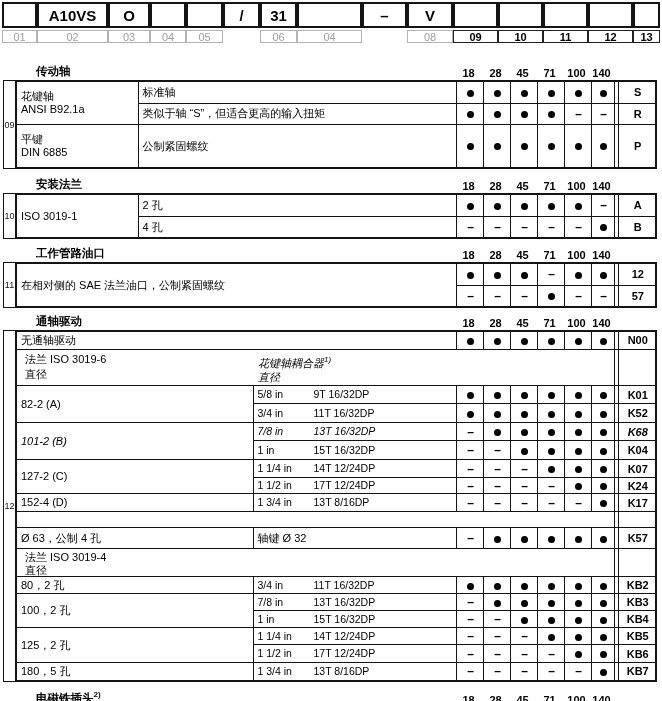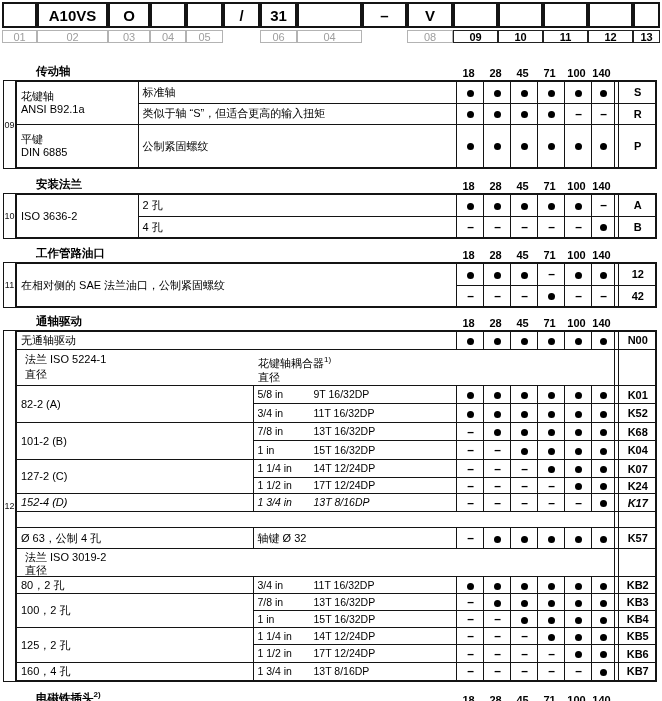--- a/index.html
+++ b/index.html
@@ -40,21 +40,21 @@
   td.c2 .t1 { display:inline-block; min-width:56px; font-size:10.5px; }
   td.c2 .t2 { font-size:10.5px; }
   td.dotcell { padding:0; text-align:center; }
   .dot { width:7px; height:7px; background:#000; border-radius:50%; display:inline-block; vertical-align:middle; }
   .dash { font-weight:bold; font-size:12px; line-height:1; }
   td.codecell { text-align:center; font-weight:bold; font-size:11px; padding:0; }
   td.fullcell { padding:0; }
   td.spacercell { }
   .frow { display:flex; }
   .fc1 { padding:2px 0 0 4px; white-space:pre-line; }
-  .fc2 { padding:2px 0 0 0; white-space:pre-line; }
+  .fc2 { padding:2px 0 0 0; white-space:pre-line;font-style:italic; }
 </style>
 </head>
 <body>
 
 <div class="page">
   <div class="codebar">
       <div class="cb-cell" style="left: 2px; width: 35px;"></div>
       <div class="cb-num" style="left: 2px; width: 35px;">01</div>
       <div class="cb-cell" style="left: 37px; width: 71px;">A10VS</div>
       <div class="cb-num" style="left: 37px; width: 71px;">02</div>
@@ -171,21 +171,21 @@
               <col style="width: 27px;">
               <col style="width: 27px;">
               <col style="width: 27px;">
               <col style="width: 27px;">
               <col style="width: 23px;">
               <col style="width: 4px;">
               <col style="width: 38px;">
             </colgroup>
             <tbody>
               <tr style="height: 22px;">
-                <td class="desc c1" rowspan="2">ISO 3636-2</td>
+                <td class="desc c1" rowspan="2">ISO 3019-1</td>
                 <td class="desc c2">2 孔</td>
                 <td class="dotcell"><span class="dot"></span></td>
                 <td class="dotcell"><span class="dot"></span></td>
                 <td class="dotcell"><span class="dot"></span></td>
                 <td class="dotcell"><span class="dot"></span></td>
                 <td class="dotcell"><span class="dot"></span></td>
                 <td class="dotcell"><span class="dash">–</span></td>
                 <td class="gap"></td>
                 <td class="codecell">A</td>
               </tr>
@@ -242,21 +242,21 @@
                 <td class="codecell">12</td>
               </tr>
               <tr style="height: 22px;">
                 <td class="dotcell"><span class="dash">–</span></td>
                 <td class="dotcell"><span class="dash">–</span></td>
                 <td class="dotcell"><span class="dash">–</span></td>
                 <td class="dotcell"><span class="dot"></span></td>
                 <td class="dotcell"><span class="dash">–</span></td>
                 <td class="dotcell"><span class="dash">–</span></td>
                 <td class="gap"></td>
-                <td class="codecell">42</td>
+                <td class="codecell">57</td>
               </tr>
             </tbody>
           </table>
         </div>
       </div>
       <div class="section" style="margin-bottom: 8px;">
         <div class="sec-head">
           <span class="sec-title"><span>通轴驱动</span></span>
           <span class="size-h" style="left: 452px; width: 27px;">18</span>
           <span class="size-h" style="left: 479px; width: 27px;">28</span>
@@ -288,21 +288,21 @@
                 <td class="dotcell"><span class="dot"></span></td>
                 <td class="dotcell"><span class="dot"></span></td>
                 <td class="dotcell"><span class="dot"></span></td>
                 <td class="dotcell"><span class="dot"></span></td>
                 <td class="gap"></td>
                 <td class="codecell">N00</td>
               </tr>
               <tr style="height: 34px;">
                 <td class="fullcell" colspan="8">
                   <div class="frow">
-                    <div class="fc1" style="width: 233px; line-height: 15px;">法兰 ISO 5224-1
+                    <div class="fc1" style="width: 233px; line-height: 15px;">法兰 ISO 3019-6
 直径</div>
                     <div class="fc2" style="line-height: 15px;"><div><span>花键轴耦合器</span><sup>1)</sup></div><div>直径</div></div>
                   </div>
                 </td>
                 <td class="gap"></td>
                 <td class="nob"></td>
               </tr>
               <tr style="height: 18px;">
                 <td class="desc c1" rowspan="2">82-2 (A)</td>
                 <td class="desc c2"><span class="t1">5/8 in</span><span class="t2">9T 16/32DP</span></td>
@@ -319,21 +319,21 @@
                 <td class="desc c2"><span class="t1">3/4 in</span><span class="t2">11T 16/32DP</span></td>
                 <td class="dotcell"><span class="dot"></span></td>
                 <td class="dotcell"><span class="dot"></span></td>
                 <td class="dotcell"><span class="dot"></span></td>
                 <td class="dotcell"><span class="dot"></span></td>
                 <td class="dotcell"><span class="dot"></span></td>
                 <td class="dotcell"><span class="dot"></span></td>
                 <td class="gap"></td>
                 <td class="codecell">K52</td>
               </tr>
-              <tr style="height: 18px;">
+              <tr style="height: 18px; font-style: italic;">
                 <td class="desc c1" rowspan="2">101-2 (B)</td>
                 <td class="desc c2"><span class="t1">7/8 in</span><span class="t2">13T 16/32DP</span></td>
                 <td class="dotcell"><span class="dash">–</span></td>
                 <td class="dotcell"><span class="dot"></span></td>
                 <td class="dotcell"><span class="dot"></span></td>
                 <td class="dotcell"><span class="dot"></span></td>
                 <td class="dotcell"><span class="dot"></span></td>
                 <td class="dotcell"><span class="dot"></span></td>
                 <td class="gap"></td>
                 <td class="codecell">K68</td>
@@ -365,21 +365,21 @@
                 <td class="desc c2"><span class="t1">1 1/2 in</span><span class="t2">17T 12/24DP</span></td>
                 <td class="dotcell"><span class="dash">–</span></td>
                 <td class="dotcell"><span class="dash">–</span></td>
                 <td class="dotcell"><span class="dash">–</span></td>
                 <td class="dotcell"><span class="dash">–</span></td>
                 <td class="dotcell"><span class="dot"></span></td>
                 <td class="dotcell"><span class="dot"></span></td>
                 <td class="gap"></td>
                 <td class="codecell">K24</td>
               </tr>
-              <tr style="height: 18px; font-style: italic;">
+              <tr style="height: 18px;">
                 <td class="desc c1">152-4 (D)</td>
                 <td class="desc c2"><span class="t1">1 3/4 in</span><span class="t2">13T 8/16DP</span></td>
                 <td class="dotcell"><span class="dash">–</span></td>
                 <td class="dotcell"><span class="dash">–</span></td>
                 <td class="dotcell"><span class="dash">–</span></td>
                 <td class="dotcell"><span class="dash">–</span></td>
                 <td class="dotcell"><span class="dash">–</span></td>
                 <td class="dotcell"><span class="dot"></span></td>
                 <td class="gap"></td>
                 <td class="codecell">K17</td>
@@ -397,21 +397,21 @@
                 <td class="dotcell"><span class="dot"></span></td>
                 <td class="dotcell"><span class="dot"></span></td>
                 <td class="dotcell"><span class="dot"></span></td>
                 <td class="dotcell"><span class="dot"></span></td>
                 <td class="gap"></td>
                 <td class="codecell">K57</td>
               </tr>
               <tr style="height: 27px;">
                 <td class="fullcell" colspan="8">
                   <div class="frow">
-                    <div class="fc1" style="width: 233px; line-height: 12.5px;">法兰 ISO 3019-2
+                    <div class="fc1" style="width: 233px; line-height: 12.5px;">法兰 ISO 3019-4
 直径</div>
                   </div>
                 </td>
                 <td class="gap"></td>
                 <td class="nob"></td>
               </tr>
               <tr style="height: 17px;">
                 <td class="desc c1">80，2 孔</td>
                 <td class="desc c2"><span class="t1">3/4 in</span><span class="t2">11T 16/32DP</span></td>
                 <td class="dotcell"><span class="dot"></span></td>
@@ -463,21 +463,21 @@
                 <td class="dotcell"><span class="dash">–</span></td>
                 <td class="dotcell"><span class="dash">–</span></td>
                 <td class="dotcell"><span class="dash">–</span></td>
                 <td class="dotcell"><span class="dash">–</span></td>
                 <td class="dotcell"><span class="dot"></span></td>
                 <td class="dotcell"><span class="dot"></span></td>
                 <td class="gap"></td>
                 <td class="codecell">KB6</td>
               </tr>
               <tr style="height: 18px;">
-                <td class="desc c1">160，4 孔</td>
+                <td class="desc c1">180，5 孔</td>
                 <td class="desc c2"><span class="t1">1 3/4 in</span><span class="t2">13T 8/16DP</span></td>
                 <td class="dotcell"><span class="dash">–</span></td>
                 <td class="dotcell"><span class="dash">–</span></td>
                 <td class="dotcell"><span class="dash">–</span></td>
                 <td class="dotcell"><span class="dash">–</span></td>
                 <td class="dotcell"><span class="dash">–</span></td>
                 <td class="dotcell"><span class="dot"></span></td>
                 <td class="gap"></td>
                 <td class="codecell">KB7</td>
               </tr>

